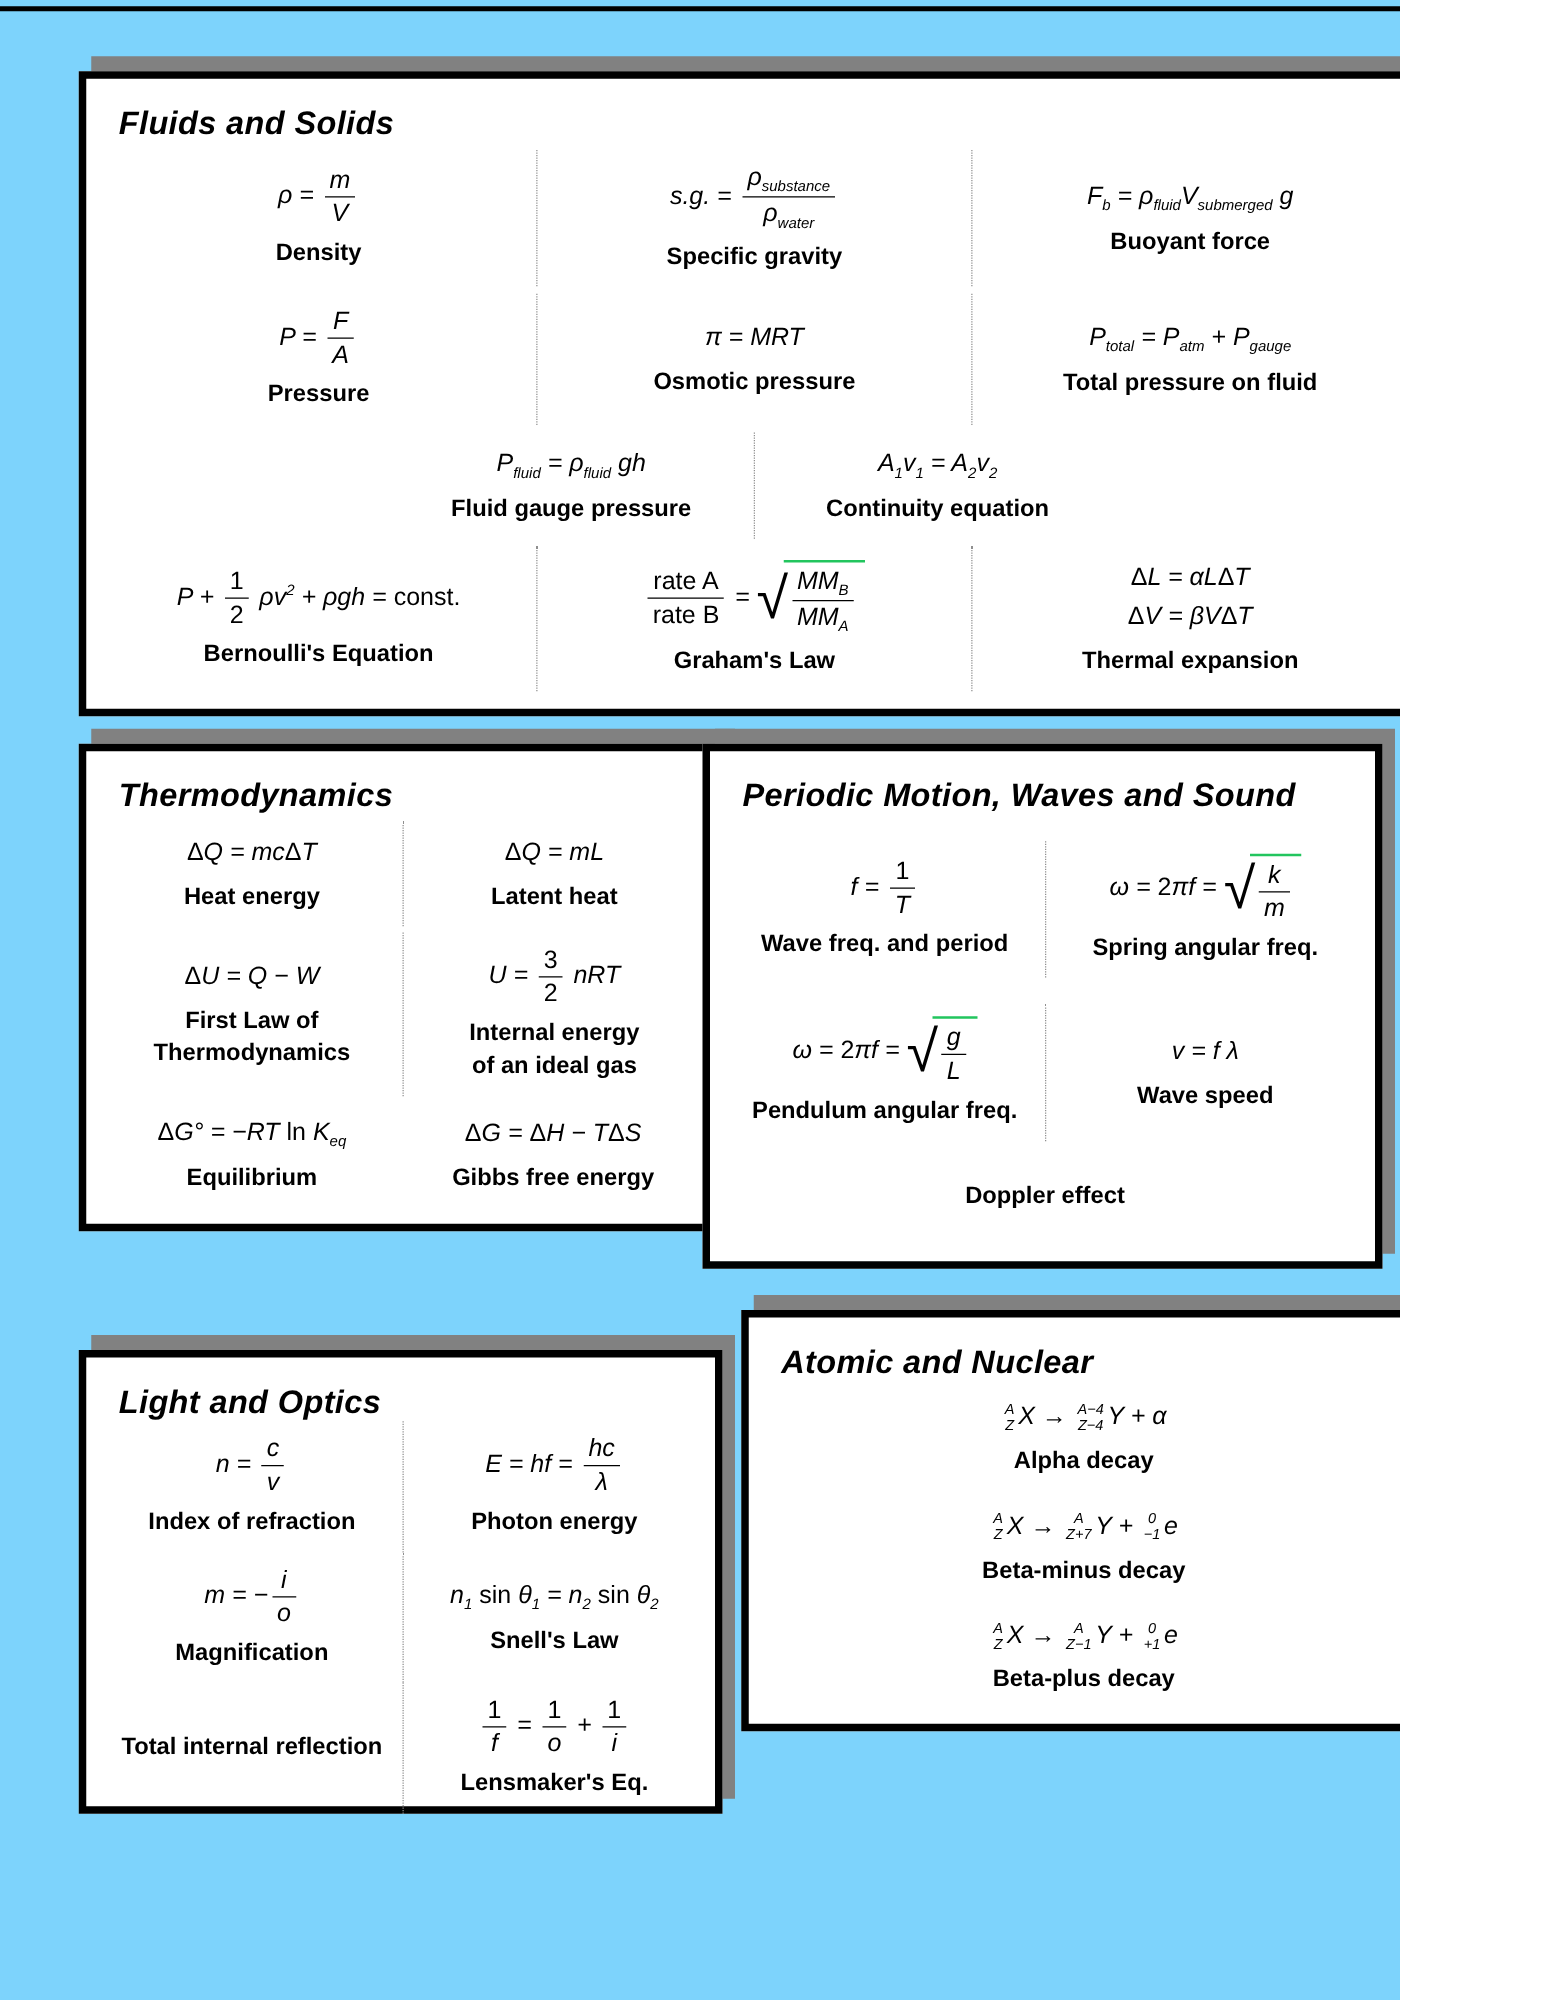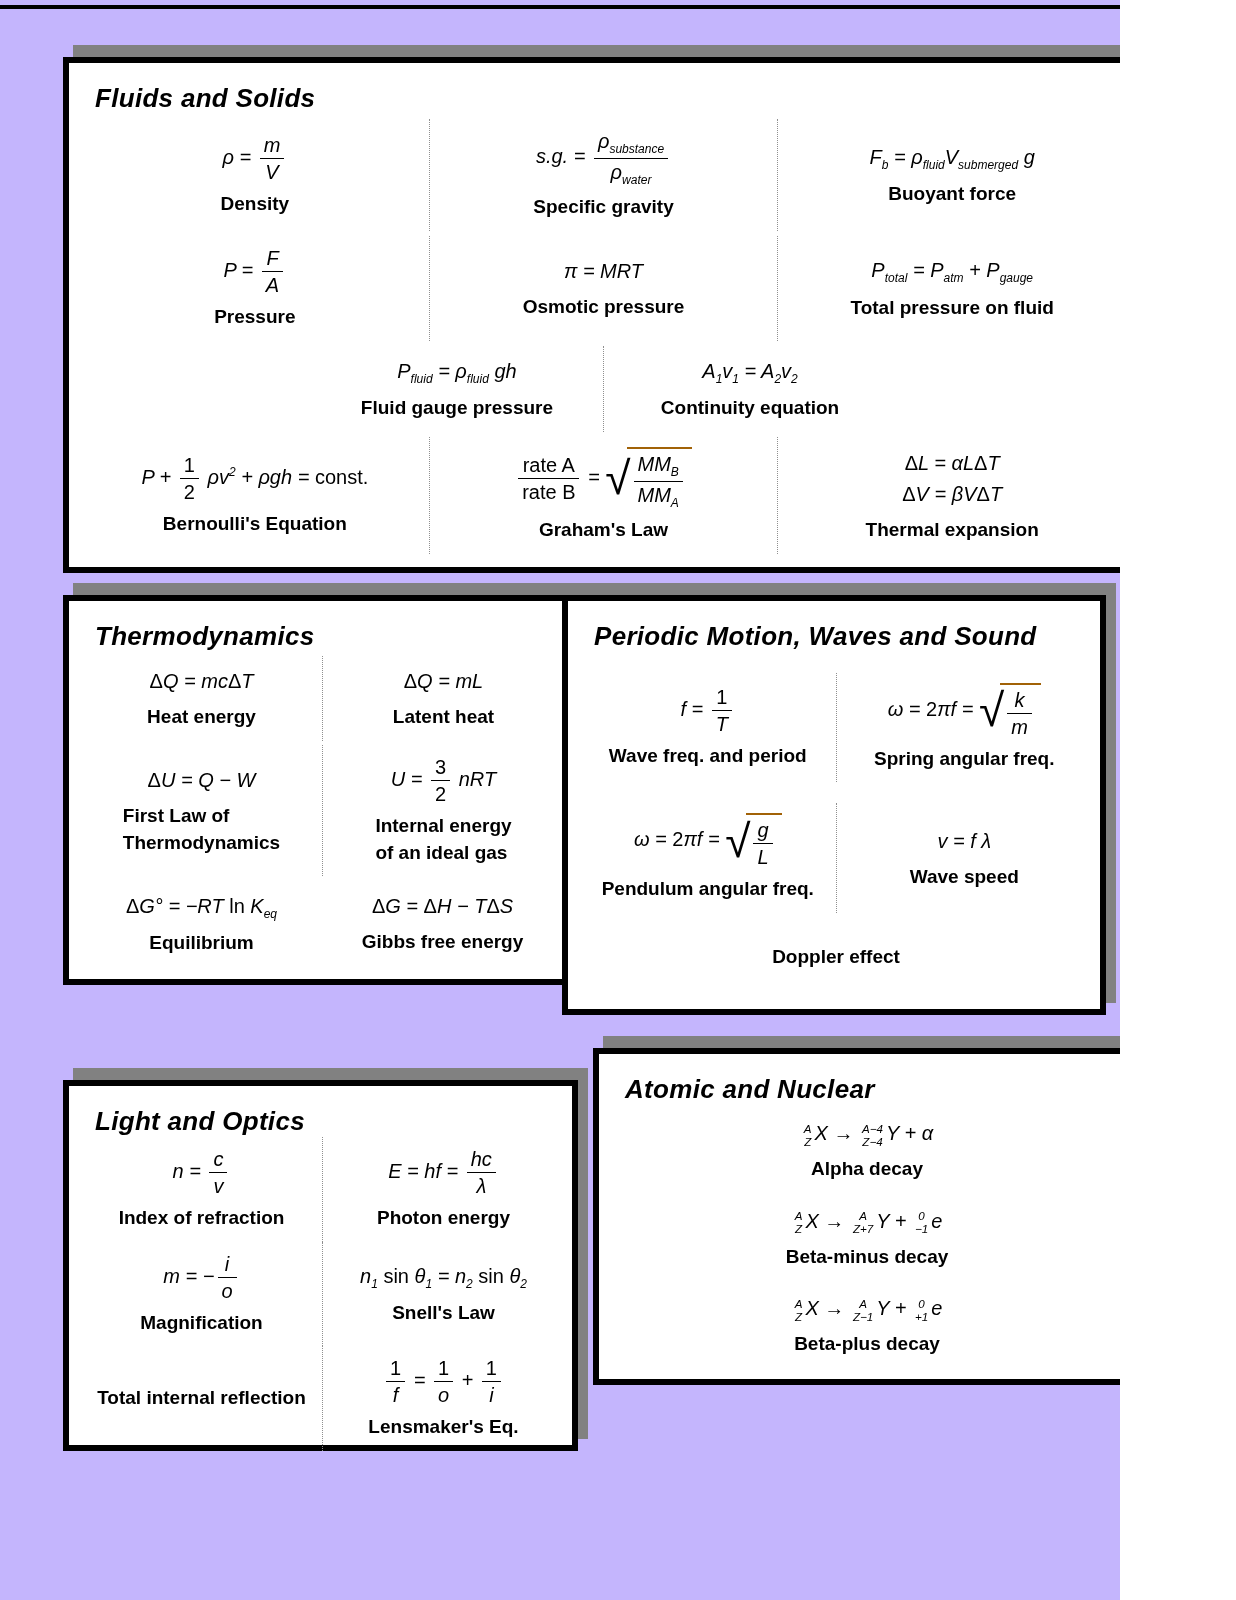--- a/index.html
+++ b/index.html
@@ -1,36 +1,36 @@
 <!DOCTYPE html>
 <html><head>
 <meta charset="utf-8">
 <style>
   *{margin:0;padding:0;box-sizing:border-box}
   html,body{background:#fff}
   body{width:1236px;height:1600px;font-family:"Liberation Sans",sans-serif;color:#000}
-  .page{position:relative;width:1120px;height:1600px;background:#c4b5fd;overflow:hidden}
+  .page{position:relative;width:1120px;height:1600px;background:#7dd3fc;overflow:hidden}
   .top-rule{position:absolute;left:0;top:5px;width:1236px;height:4px;background:#000}
   .box{position:absolute;background:#fff;border:6px solid #000;box-shadow:10px -12px 0 0 #818181;
        display:flex;flex-direction:column;padding:12px 8px 8px 12px}
   .box h2{font-size:26px;font-style:italic;font-weight:bold;padding:8px 0 0 14px;letter-spacing:.3px}
   .rows{flex:1;display:flex;flex-direction:column;justify-content:space-evenly}
   .row{display:flex;justify-content:space-evenly;align-items:stretch}
   .cell{flex:1;display:flex;flex-direction:column;align-items:center;justify-content:center;gap:7px;padding:10px 6px}
   .cell.divided{border-right:1px dotted #8f8f8f}
   .formula{font-style:italic;font-size:20px;text-align:center;line-height:1.55}
-  .label{font-weight:bold;font-size:19px;text-align:left;white-space:pre-line;line-height:1.4}
+  .label{font-weight:bold;font-size:19px;text-align:center;white-space:pre-line;line-height:1.4}
   .rm{font-style:normal}
   sub,sup{font-size:60%}
   .fr{display:inline-flex;flex-direction:column;vertical-align:middle;text-align:center;margin:0 3px;line-height:1.2}
   .fr>span:first-child{border-bottom:1.6px solid #000;padding:0 4px 1px}
   .fr>span:last-child{padding:1px 4px 0}
   .sq{display:inline-flex;align-items:center;vertical-align:middle}
   .rad{font-style:normal;font-size:2.3em;line-height:.8;margin-right:-4px}
-  .bar{border-top:2px solid #a16207;padding:3px 6px 0 4px}
+  .bar{border-top:2px solid #22c55e;padding:3px 6px 0 4px}
   .scr{display:inline-flex;flex-direction:column;align-items:center;font-size:58%;line-height:1.12;vertical-align:middle;margin:0 3px;text-align:center}
   .bigp{display:inline-block;font-style:normal;transform:scaleY(2.3);margin:0 4px;vertical-align:middle}
   
   [data-section="0"]{left:63px;top:57px;width:1077px;height:516px}
   [data-section="1"]{left:63px;top:595px;width:515px;height:390px}
   [data-section="2"]{left:562px;top:595px;width:544px;height:420px}
   [data-section="3"]{left:63px;top:1080px;width:515px;height:371px}
   [data-section="4"]{left:593px;top:1048px;width:544px;height:337px}
   [data-section="0"] .row.cells-2{padding:0 22%}
 </style>

